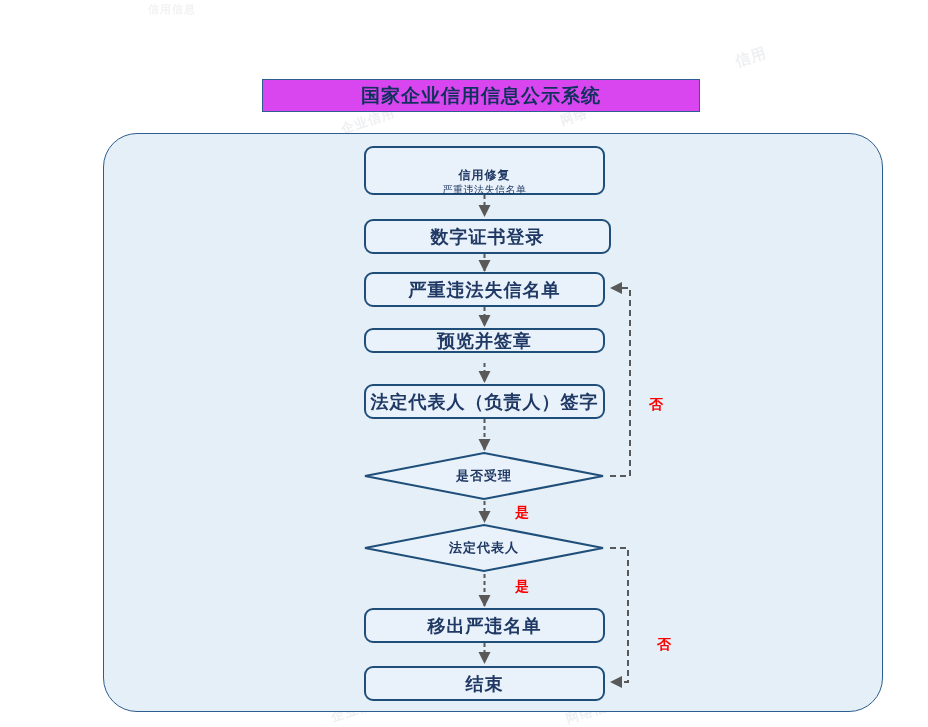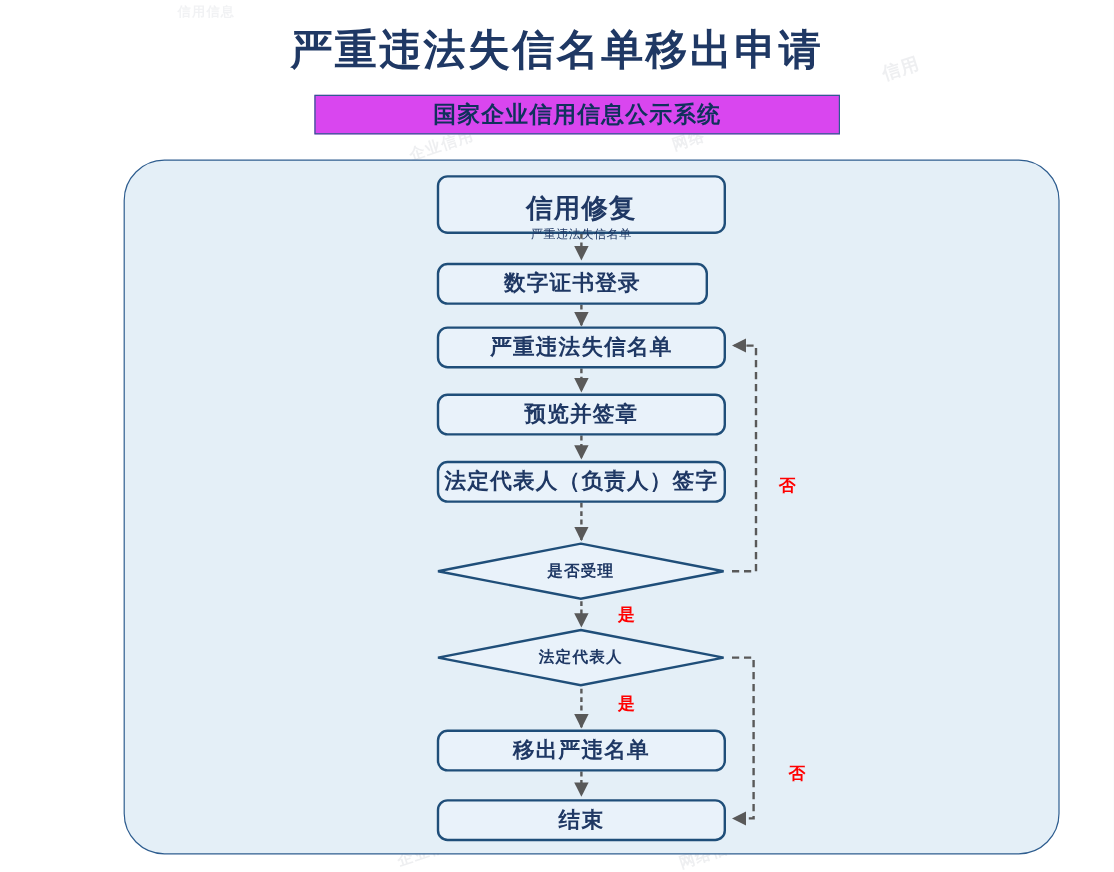--- a/index.html
+++ b/index.html
@@ -106,21 +106,21 @@
     letter-spacing: 1px;
     line-height: 1.1;
   }
   .node .node-sub {
     font-size: 10px;
     font-weight: normal;
     letter-spacing: 0.5px;
     margin-top: 2px;
     line-height: 1.1;
   }
-  .node.with-sub .node-title { font-size: 22px; margin-top: 23px; }
+  .node.with-sub .node-title { font-size: 12px; margin-top: 23px; }
 
   
   .decision {
     position: absolute;
     width: 240px;
     height: 48px;
   }
   .decision .diamond-svg {
     position: absolute;
     left: 0; top: 0;
@@ -165,21 +165,20 @@
 
 <div id="page-root">
 
   <div class="watermark wm-f">信用信息</div>
   <div class="watermark wm-c">信用</div>
   <div class="watermark wm-a">企业信用</div>
   <div class="watermark wm-b">网络</div>
   <div class="watermark wm-d">企业信用</div>
   <div class="watermark wm-e">网络信息</div>
 
-  <div class="page-title">严重违法失信名单移出申请</div>
 
   <div class="banner">
     <span>国家企业信用信息公示系统</span>
   </div>
 
   <div class="flow-container"></div>
 
   <svg id="connectors" viewBox="0 0 928 727" xmlns="http://www.w3.org/2000/svg">
     <defs>
       <marker id="arrowhead" markerWidth="7" markerHeight="7" refX="5.5" refY="3" orient="auto">
@@ -206,29 +205,29 @@
     <path d="M 610 476 L 630 476 L 630 288 L 611 288" fill="none" stroke="#595959" stroke-width="2" stroke-dasharray="6,4" marker-end="url(#arrowhead)"></path>
 
     <path d="M 610 548 L 628 548 L 628 682 L 611 682" fill="none" stroke="#595959" stroke-width="2" stroke-dasharray="6,4" marker-end="url(#arrowhead)"></path>
   </svg>
 
   <div class="node with-sub" style="left:364px; top:146px; width:241px; height:49px;">
     <span class="node-title">信用修复</span>
     <span class="node-sub">严重违法失信名单</span>
   </div>
 
-  <div class="node" style="left:364px; top:219px; width:226px; height:35px;">
+  <div class="node" style="left:364px; top:219px; width:247px; height:35px;">
     <span class="node-title">数字证书登录</span>
   </div>
 
   <div class="node" style="left:364px; top:272px; width:241px; height:35px;">
     <span class="node-title">严重违法失信名单</span>
   </div>
 
-  <div class="node" style="left:364px; top:328px; width:241px; height:35px;">
+  <div class="node" style="left:364px; top:328px; width:241px; height:25px;">
     <span class="node-title">预览并签章</span>
   </div>
 
   <div class="node" style="left:364px; top:384px; width:241px; height:35px;">
     <span class="node-title">法定代表人（负责人）签字</span>
   </div>
 
   <div class="decision" style="left:364px; top:452px;">
     <svg class="diamond-svg" viewBox="0 0 240 48" xmlns="http://www.w3.org/2000/svg">
       <polygon points="120,1 239,24 120,47 1,24" fill="#e9f2fa" stroke="#1f4e79" stroke-width="2"></polygon>

